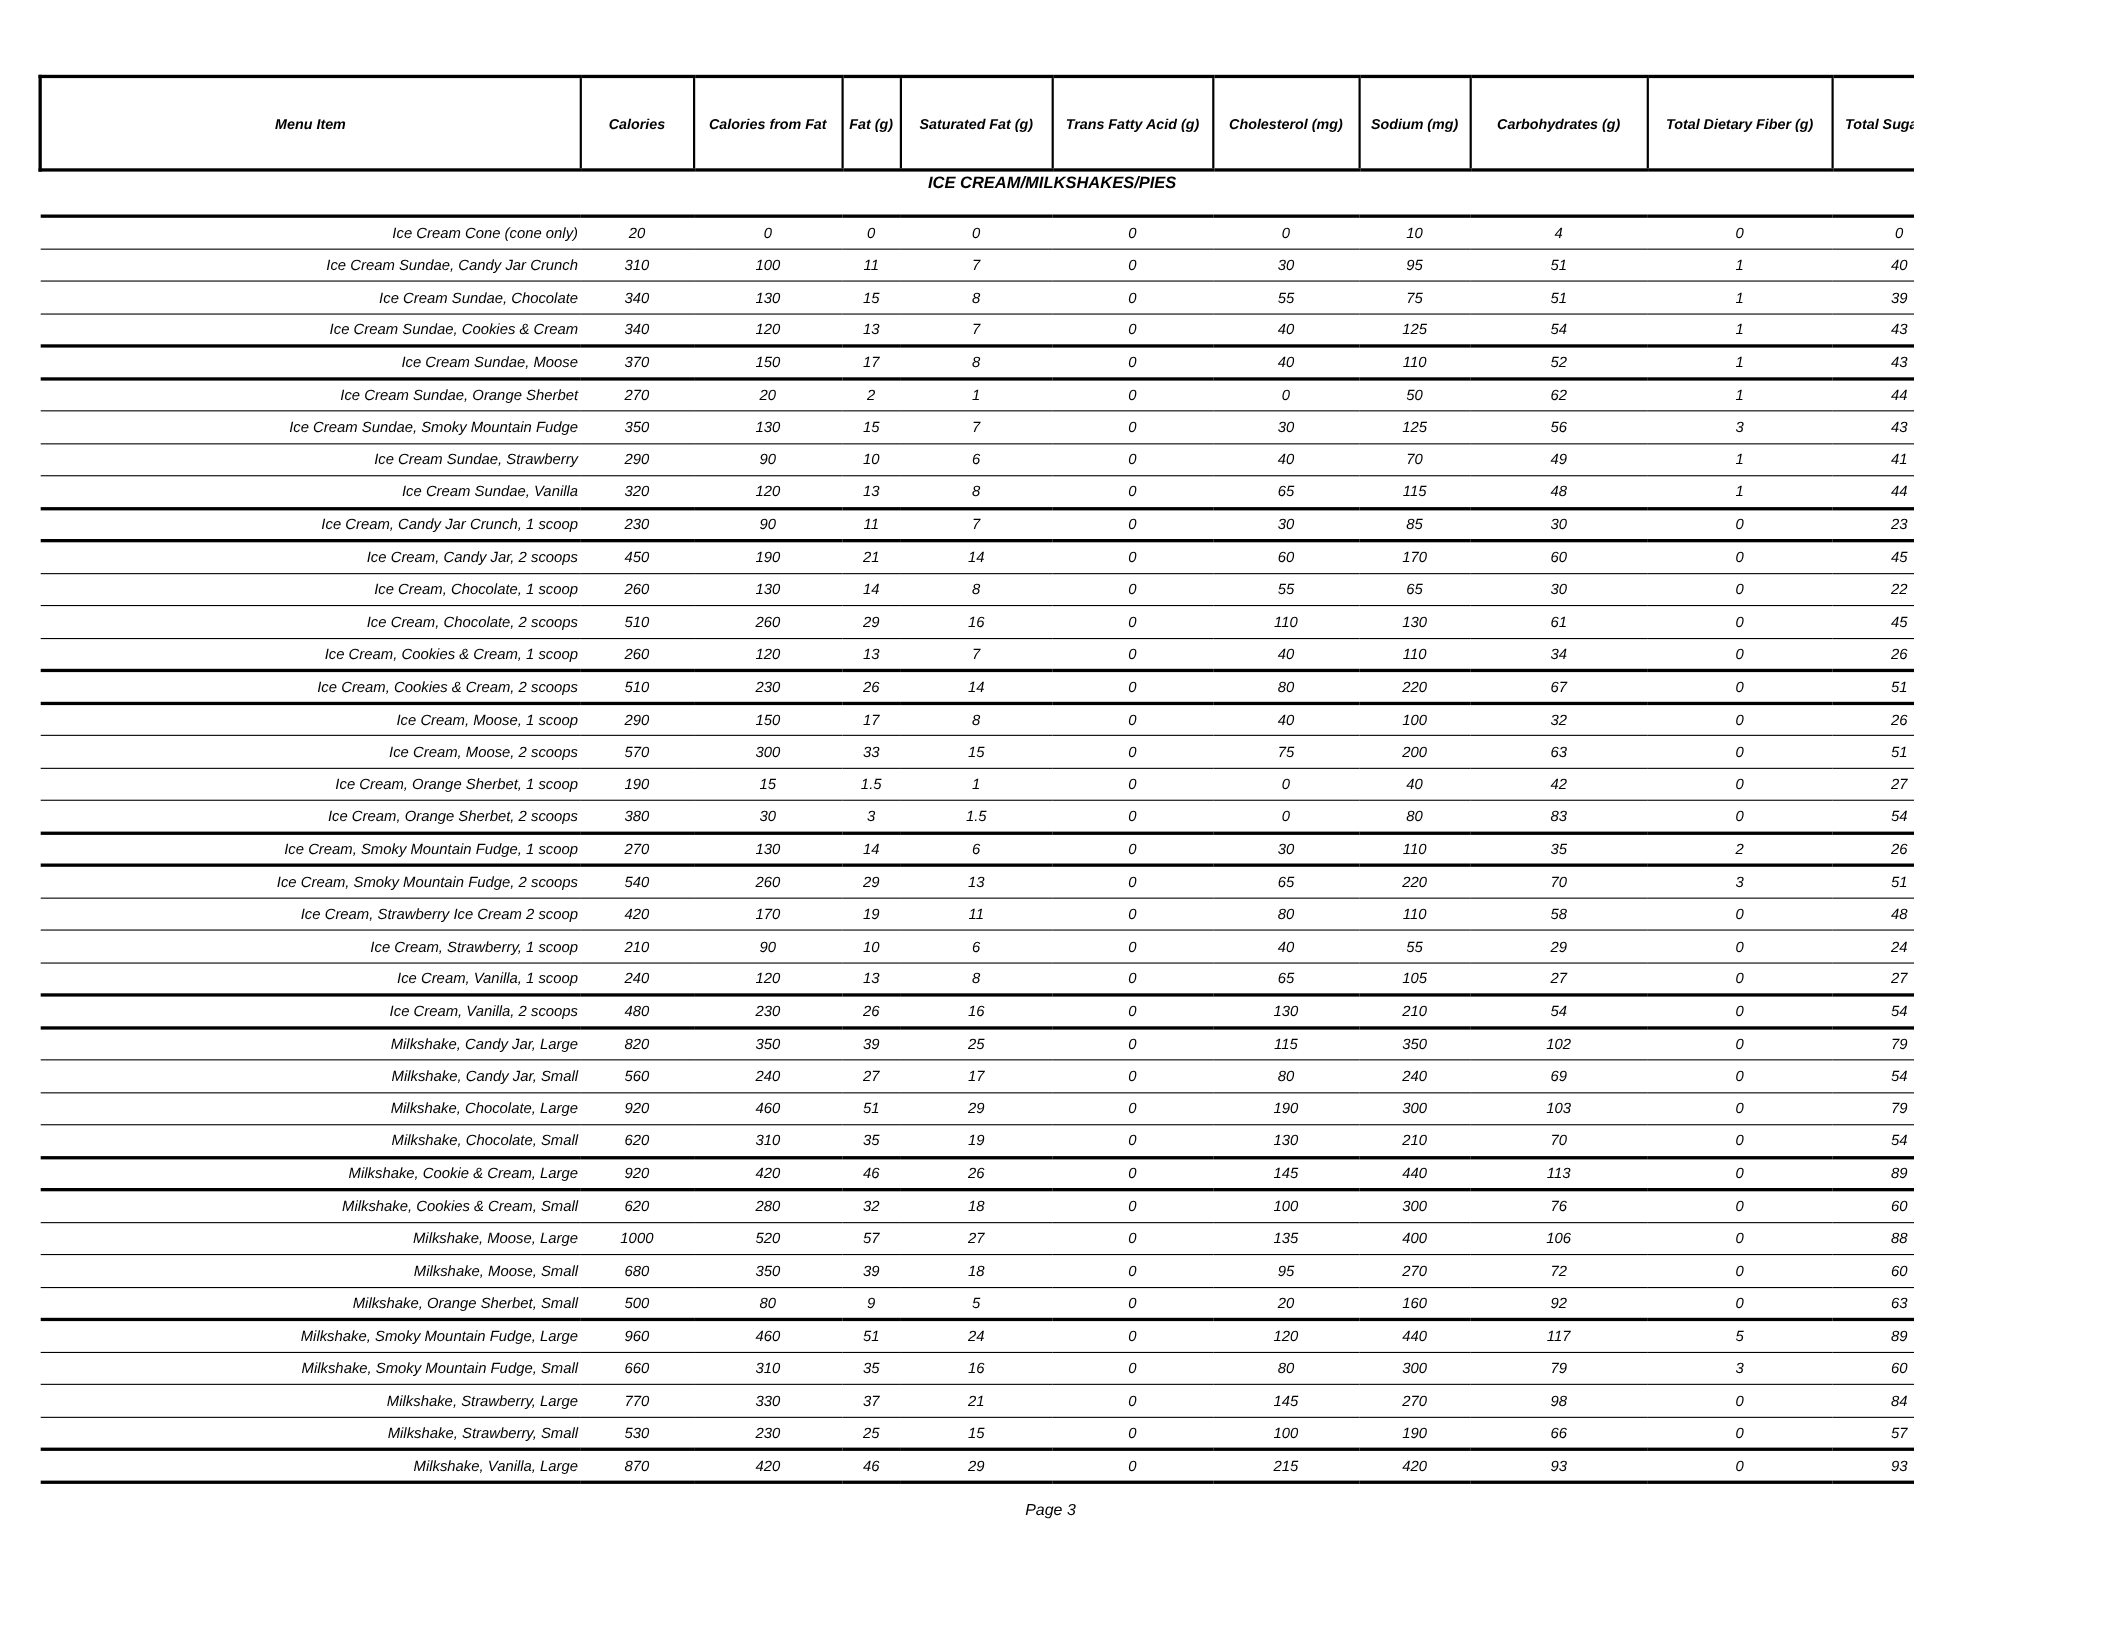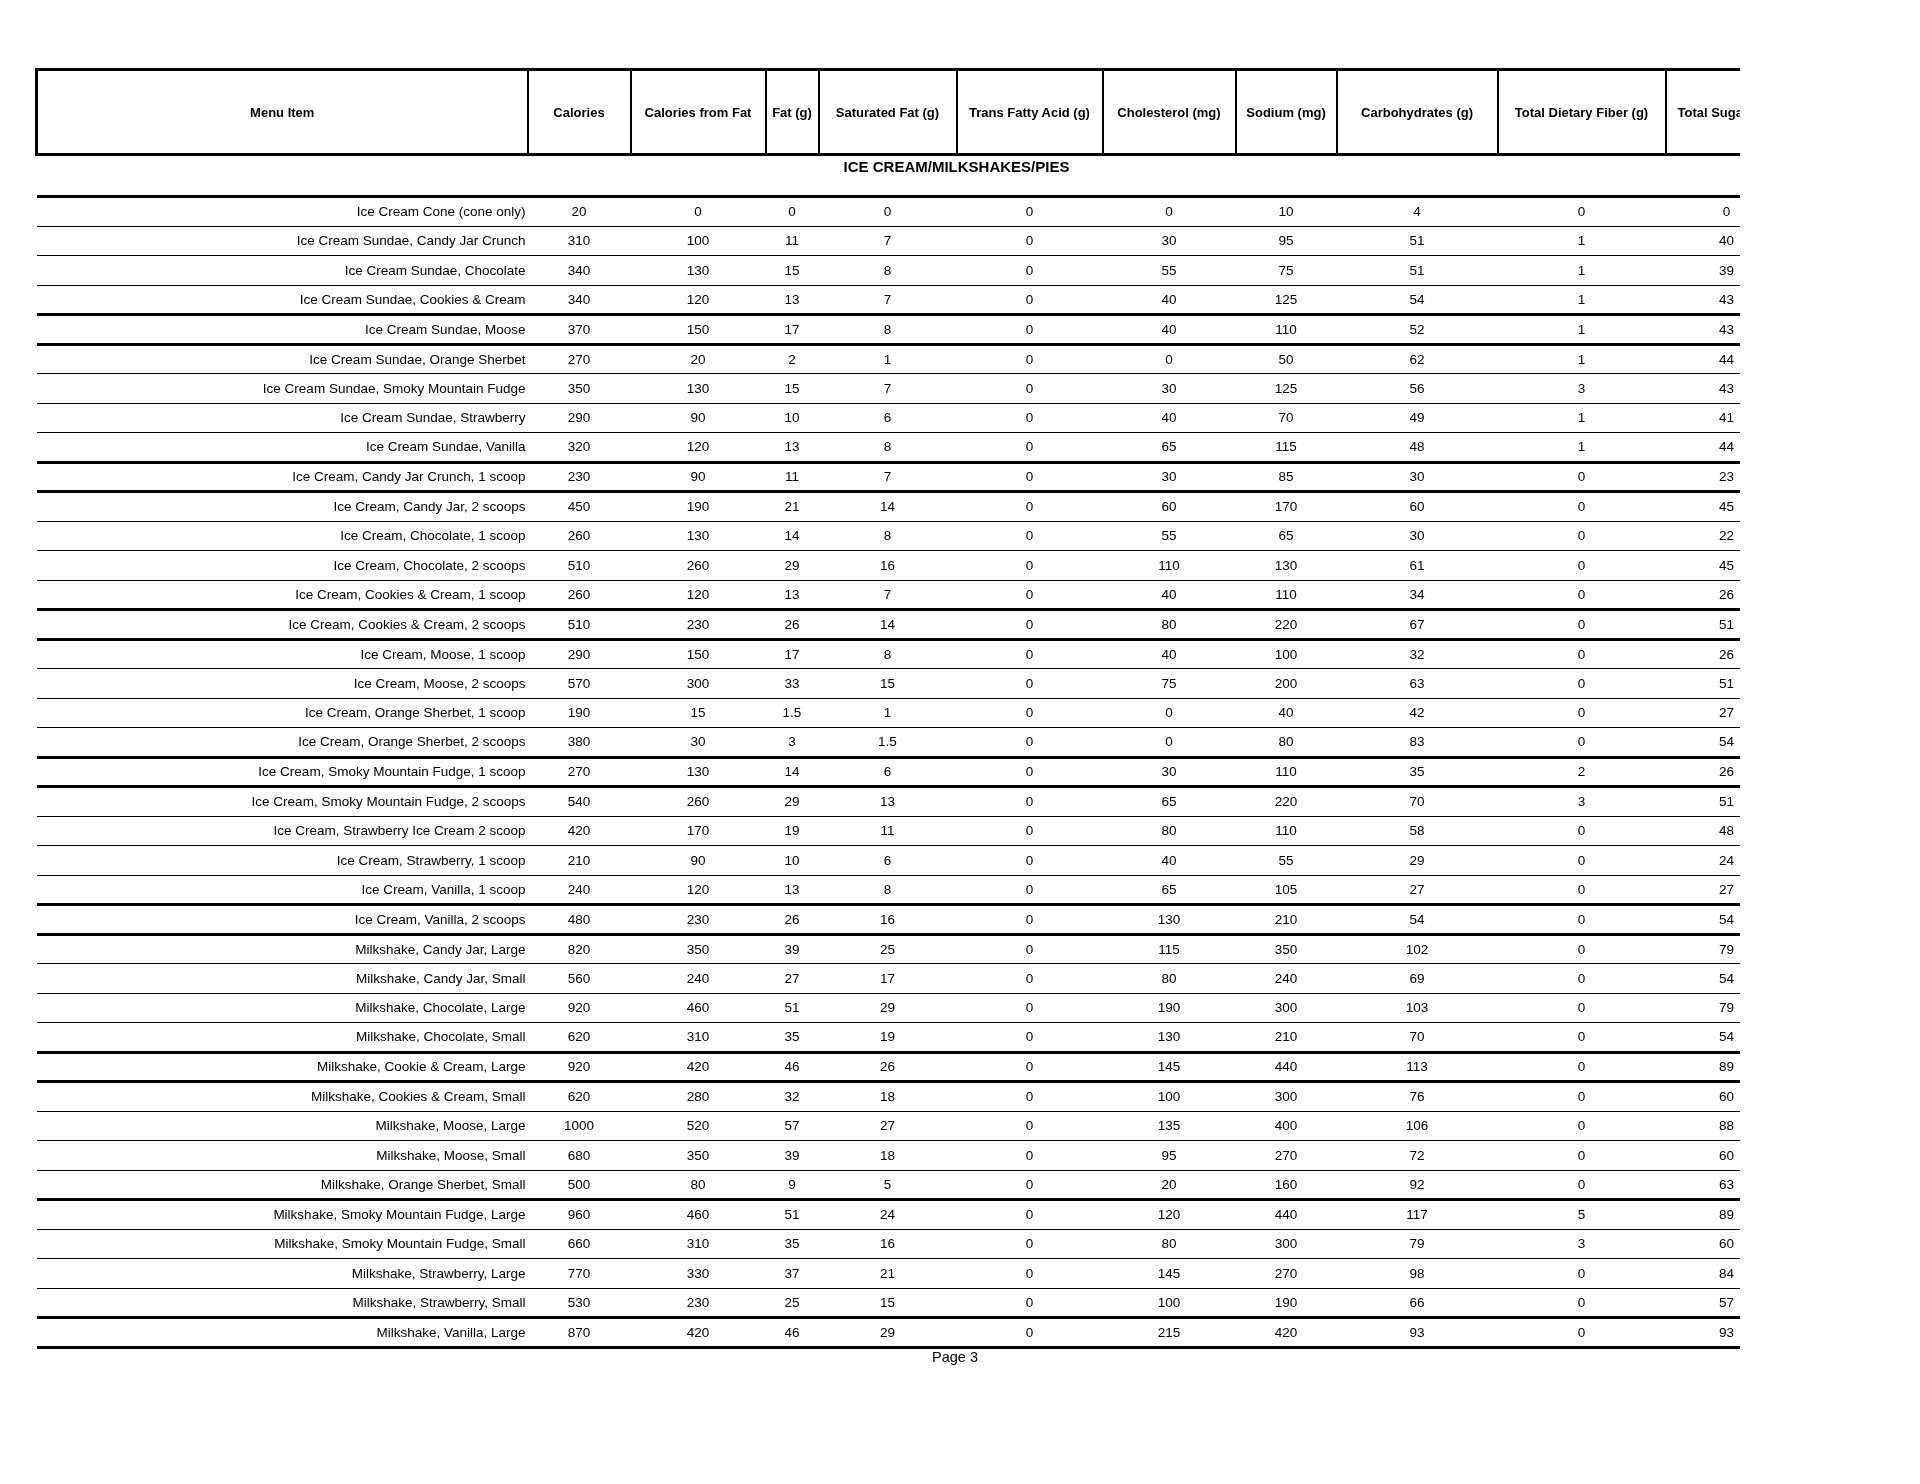--- a/index.html
+++ b/index.html
@@ -9,20 +9,21 @@
     background: #ffffff;
     font-family: "Liberation Sans", sans-serif;
     color: #000000;
   }
   .page {
     position: relative;
     width: 1740px;
     height: 1484px;
     background: #ffffff;
     overflow: hidden;
+    font-style: italic;
   }
   table.nutrition {
     border-collapse: collapse;
     table-layout: fixed;
     width: 1840px;
     margin: 68px 0 0 35px;
   }
   table.nutrition thead th {
     border: 2px solid #000000;
     border-top-width: 3px;
@@ -60,20 +61,21 @@
   }
   tr.data-row td.item-cell {
     text-align: right;
     padding-left: 5px;
   }
   tr.data-row.thick td { border-bottom-width: 3px; }
   tr.data-row.none td  { border-bottom: none; }
   .page-footer {
     width: 1840px;
     margin-left: 35px;
+    margin-top: 16px;
     text-align: center;
     font-size: 14.5px;
   }
 </style>
 </head>
 <body>
 
 <div class="page">
 
   <table class="nutrition">

